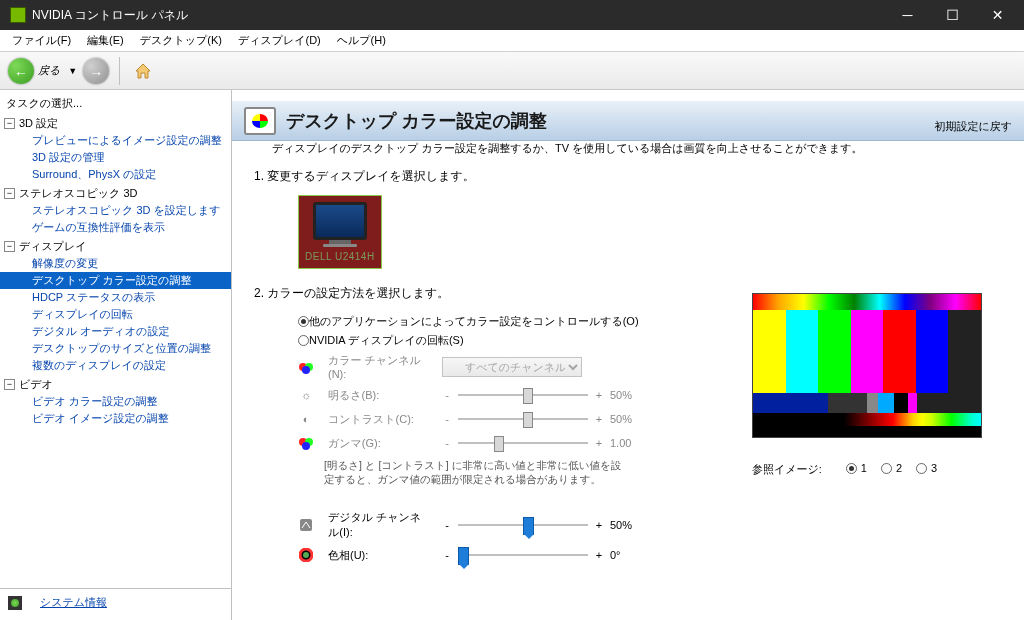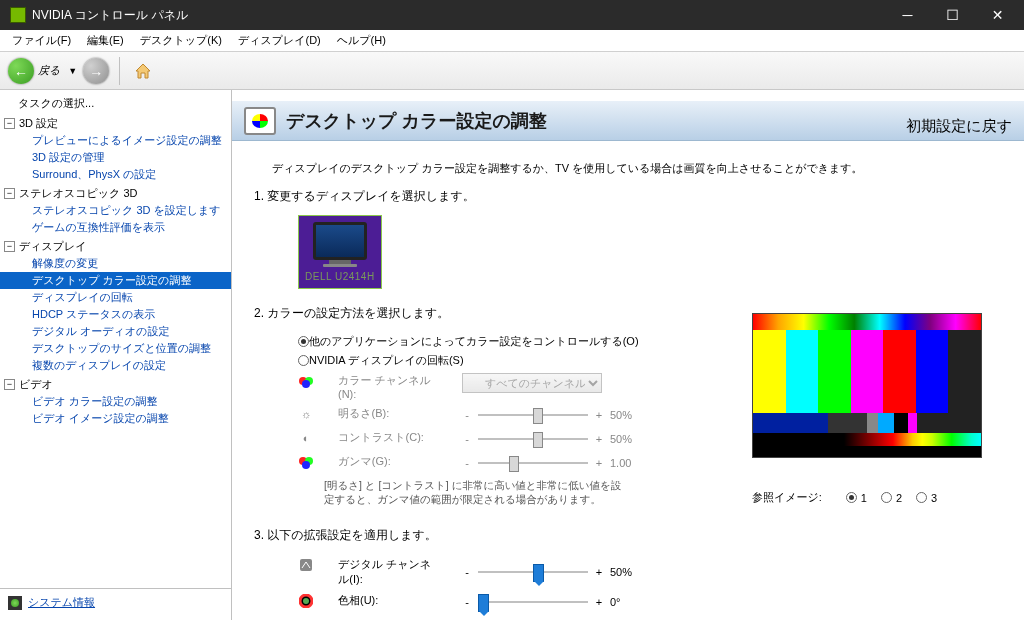--- a/index.html
+++ b/index.html
@@ -13,52 +13,52 @@
 .menubar span { padding: 2px 8px; }
 .toolbar { height: 38px; background: linear-gradient(#f9f9f9,#eaeaea); border-bottom: 1px solid #c8c8c8; display: flex; align-items: center; padding: 0 8px; gap: 6px; }
 .navbtn { width: 26px; height: 26px; border-radius: 50%; display: flex; align-items: center; justify-content: center; color: #fff; font-size: 14px; font-weight: bold; }
 .navbtn.green { background: radial-gradient(circle at 30% 30%, #7ed957, #3a9d23); box-shadow: 0 0 2px #666; }
 .navbtn.gray { background: radial-gradient(circle at 30% 30%, #d0d0d0, #909090); box-shadow: 0 0 2px #666; }
 .toolbar .lbl { margin: 0 2px 0 -2px; font-style: italic; }
 .toolbar .sep { width: 1px; height: 28px; background: #c0c0c0; margin: 0 4px; }
 .homebtn { width: 26px; height: 26px; display: flex; align-items: center; justify-content: center; }
 .body { display: flex; height: calc(620px - 30px - 22px - 38px); }
 .sidebar { width: 232px; border-right: 1px solid #c0c0c0; display: flex; flex-direction: column; padding: 4px 0; }
-.taskhdr { font-size: 11px; padding: 2px 18px; }
+.taskhdr { font-size: 11px; padding: 2px 6px; }
 .tree { flex: 1; overflow: auto; padding: 2px 0; }
 .tree-group { margin-bottom: 2px; }
 .tree-parent { display: flex; align-items: center; padding: 1px 4px; }
 .tree-toggle { width: 11px; height: 11px; border: 1px solid #888; display: flex; align-items: center; justify-content: center; font-size: 9px; margin-right: 4px; background: #fff; line-height: 1; }
 .tree-parent .lbl { color: #000; }
 .tree-child { padding: 1px 4px 1px 32px; color: #0645ad; cursor: pointer; }
 .tree-child.selected { background: #0a64c8; color: #fff; }
-.sysinfo { border-top: 1px solid #c0c0c0; padding: 6px 8px; display: flex; align-items: center; gap: 6px; }
+.sysinfo { border-top: 1px solid #c0c0c0; padding: 6px 8px; display: flex; align-items: center; gap: 18px; }
 .sysinfo a { color: #0645ad; text-decoration: underline; }
 .sysinfo .icn { width: 14px; height: 14px; background: #333; display: inline-block; position: relative; }
 .sysinfo .icn::after { content: ""; position: absolute; inset: 3px; border-radius: 50%; background: radial-gradient(#7ed957,#3a9d23); }
 .main { flex: 1; background: #fff; overflow: auto; padding-bottom: 20px; }
 .banner { height: 40px; background: linear-gradient(#e8f0f8,#b8cfe6); display: flex; align-items: center; padding: 0 12px; border-bottom: 1px solid #9db8d0; margin: 11px 0 0 0; }
 .banner .bicon { width: 32px; height: 28px; background: #fff; border: 2px solid #888; border-radius: 3px; margin-right: 10px; position: relative; }
 .banner .bicon::after { content: ""; position: absolute; left: 6px; top: 5px; width: 16px; height: 14px; background: conic-gradient(red 0 90deg, #0f0 90deg 180deg, blue 180deg 270deg, yellow 270deg 360deg); border-radius: 50%; }
 .banner h1 { font-size: 18px; font-weight: bold; color: #1a1a1a; flex: 1; }
-.banner .reset { font-size: 15px; color: #000; margin-top: 11px; }
-.desc { padding: 0 40px; font-size: 11px; margin-top: 20px; }
+.banner .reset { font-size: 11px; color: #000; margin-top: 11px; }
+.desc { padding: 0 40px; font-size: 11px; }
 .section { padding: 12px 30px 4px 22px; }
 .section h2 { font-size: 12px; font-weight: normal; margin-bottom: 10px; }
-.monitor-box { display: inline-block; padding: 6px; border: 1px solid #8cc84b; background: #4c1d95; margin-left: 44px; text-align: right; }
+.monitor-box { display: inline-block; padding: 6px; border: 1px solid #8cc84b; background: #7f1d1d; margin-left: 44px; text-align: right; }
 .monitor { width: 54px; height: 38px; background: linear-gradient(#1a4a8a,#0a2a5a); border: 3px solid #222; border-radius: 3px; margin: 0 auto; }
 .monstand { width: 22px; height: 4px; background: #666; margin: 0 auto; }
 .monbase { width: 34px; height: 3px; background: #888; margin: 0 auto; border-radius: 1px; }
 .monlbl { font-size: 10px; color: #7a9a5a; margin-top: 4px; letter-spacing: 0.5px; }
 .sec2 { display: flex; gap: 30px; padding-right: 12px; }
 .controls { flex: 1; }
 .radio-row { padding: 2px 44px; display: flex; align-items: center; }
 .radio { width: 11px; height: 11px; border: 1px solid #666; border-radius: 50%; display: inline-flex; align-items: center; justify-content: center; }
 .radio.checked::after { content: ""; width: 5px; height: 5px; background: #333; border-radius: 50%; }
-.ctrl-row { display: flex; padding: 3px 44px; gap: 24px; }
+.ctrl-row { display: flex; align-items: center; padding: 3px 44px; gap: 14px; }
 .ctrl-icon { width: 16px; height: 16px; display: inline-flex; align-items: center; justify-content: center; }
 .ctrl-lbl { width: 100px; }
 .ctrl-row select { width: 140px; height: 20px; font-size: 11px; background: linear-gradient(#f4f4f4,#e0e0e0); border: 1px solid #aaa; padding-left: 18px; }
 .slider-wrap { display: flex; align-items: center; gap: 6px; flex: 1; }
 .slider-wrap .sign { width: 10px; text-align: center; }
 .slider { flex: 1; height: 18px; position: relative; }
 .slider-track { position: absolute; top: 8px; left: 0; right: 0; height: 2px; background: #c0c0c0; }
 .slider-thumb { position: absolute; top: 2px; width: 10px; height: 16px; background: #d8d8d8; border: 1px solid #888; }
 .slider-thumb.blue { background: #1e7dd8; border-color: #0a5aa8; width: 11px; height: 18px; top: 1px; }
 .slider-thumb.blue::after { content: ""; position: absolute; bottom: -5px; left: 0; border-left: 5.5px solid transparent; border-right: 5.5px solid transparent; border-top: 5px solid #1e7dd8; }
@@ -67,21 +67,21 @@
 .note { padding: 4px 70px; color: #555; font-size: 10.5px; max-width: 540px; }
 .preview-col { width: 260px; padding-top: 20px; }
 .preview-img { width: 230px; height: 145px; background: #fff; display: flex; flex-direction: column; border: 1px solid #444; }
 .prev-grad { height: 16px; background: linear-gradient(90deg, red,orange,yellow,lime,green,cyan,blue,purple,magenta,red); }
 .prev-bars { flex: 1; display: flex; }
 .prev-bars div { flex: 1; }
 .prev-strip { height: 20px; background: linear-gradient(90deg,#0020a0 0 33%,#333 33% 50%,#888 50% 55%,#0af 55% 62%,#000 62% 68%,#f0f 68% 72%,#222 72% 100%); }
 .prev-bot { height: 24px; display: flex; }
 .prev-bot .blk { flex: 2; background: #000; }
 .prev-bot .grad2 { flex: 3; background: linear-gradient(90deg,#000,#300,#600,#900,#c00,#f00,#f60,#fc0,#ff0,#cf0,#6f0,#0f0,#0f6,#0fc,#0ff); box-shadow: inset 0 -11px 0 #000; }
-.ref-row { display: flex; align-items: center; gap: 14px; padding: 32px 0; }
+.ref-row { display: flex; align-items: flex-start; gap: 14px; padding: 24px 0; }
 .ref-row .rl { margin-right: 10px; }
 .ref-opt { display: flex; align-items: center; gap: 4px; }
 svg { display: block; }
 </style>
 </head>
 <body>
 
 <div class="titlebar">
   <span class="logo"></span>
   <span class="title">NVIDIA コントロール パネル</span>
@@ -134,22 +134,22 @@
           <div class="tree-child">ステレオスコピック 3D を設定します</div>
           <div class="tree-child">ゲームの互換性評価を表示</div>
         </div>
         <div class="tree-group">
           <div class="tree-parent">
             <span class="tree-toggle">−</span>
             <span class="lbl">ディスプレイ</span>
           </div>
           <div class="tree-child">解像度の変更</div>
           <div class="tree-child selected">デスクトップ カラー設定の調整</div>
+          <div class="tree-child">HDCP ステータスの表示</div>
           <div class="tree-child">ディスプレイの回転</div>
-          <div class="tree-child">HDCP ステータスの表示</div>
           <div class="tree-child">デジタル オーディオの設定</div>
           <div class="tree-child">デスクトップのサイズと位置の調整</div>
           <div class="tree-child">複数のディスプレイの設定</div>
         </div>
         <div class="tree-group">
           <div class="tree-parent">
             <span class="tree-toggle">−</span>
             <span class="lbl">ビデオ</span>
           </div>
           <div class="tree-child">ビデオ カラー設定の調整</div>
@@ -249,21 +249,20 @@
                 </div>
                 <span class="sign">+</span>
                 <span class="slider-val">1.00</span>
               </div>
           </div>
 
           <div class="note disabled">[明るさ] と [コントラスト] に非常に高い値と非常に低い値を設定すると、ガンマ値の範囲が限定される場合があります。</div>
         </div>
 
         <div class="section">
-          <h2>3. 以下の拡張設定を適用します。</h2>
           <div class="ctrl-row">
             <span class="ctrl-icon">
                 <svg width="14" height="14">
                   <rect x="1" y="1" width="12" height="12" fill="#888" rx="2"></rect>
                   <path d="M3 10 L7 4 L11 10" stroke="#fff" fill="none"></path>
                 </svg>
               </span>
             <span class="ctrl-lbl">デジタル チャンネル(I):</span>
             <div class="slider-wrap">
                 <span class="sign">-</span>

